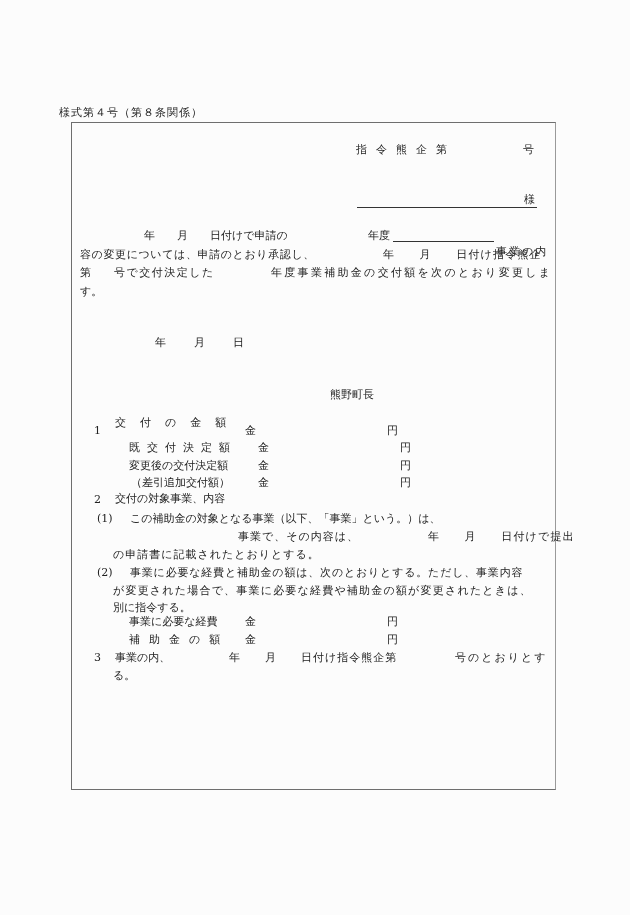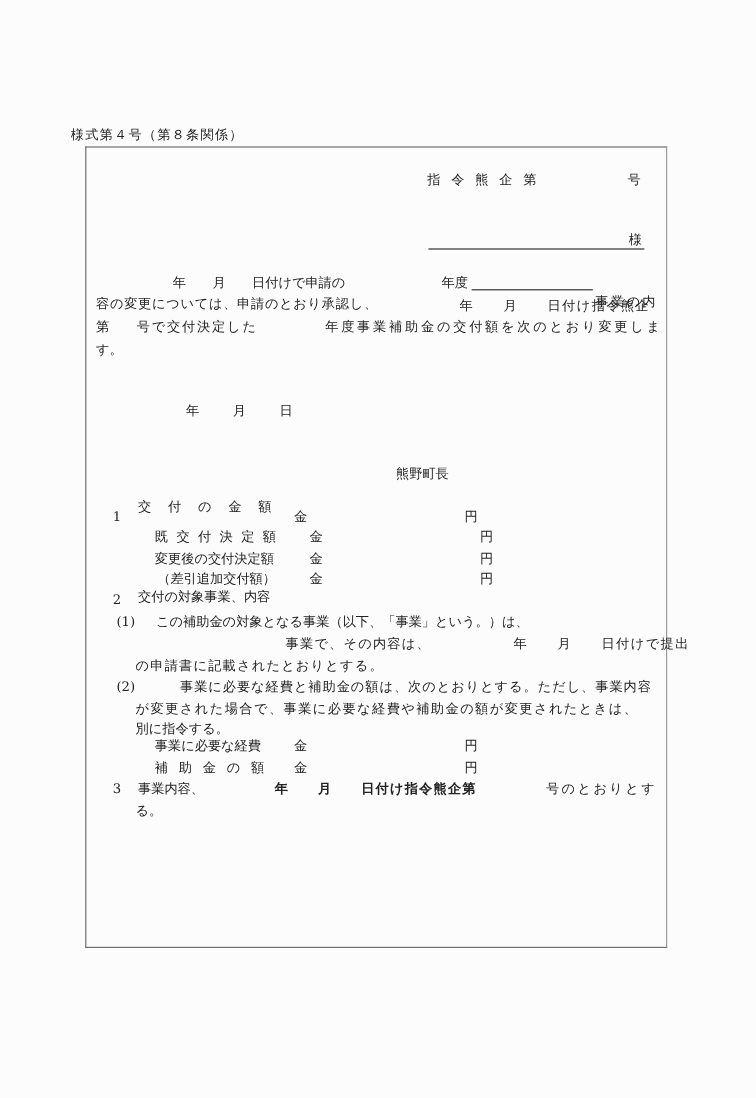--- a/index.html
+++ b/index.html
@@ -62,29 +62,29 @@
 <div class="abs" style="left:94px;top:493px;">2</div>
 <div class="abs" style="left:115px;top:493px;font-family:Liberation Mono, monospace;">交付の対象事業、内容</div>
 
 <div class="abs" style="left:97px;top:512px;">(1)</div>
 <div class="abs" style="left:130px;top:512px;">この補助金の対象となる事業（以下、「事業」という。）は、</div>
 <div class="abs" style="left:214px;top:530px;letter-spacing:1px;margin-left:24px;">事業で、その内容は、</div>
 <div class="abs" style="left:394px;top:530px;letter-spacing:1.2px;margin-left:34px;">年　　月　　日付けで提出</div>
 <div class="abs" style="left:113px;top:548px;letter-spacing:1px;">の申請書に記載されたとおりとする。</div>
 
 <div class="abs" style="left:97px;top:566px;">(2)</div>
-<div class="abs" style="left:130px;top:566px;letter-spacing:0.8px;margin-left:20px;">事業に必要な経費と補助金の額は、次のとおりとする。ただし、事業内容</div>
+<div class="abs" style="left:130px;top:566px;letter-spacing:0.8px;">事業に必要な経費と補助金の額は、次のとおりとする。ただし、事業内容</div>
 <div class="abs" style="left:113px;top:584px;letter-spacing:1.2px;">が変更された場合で、事業に必要な経費や補助金の額が変更されたときは、</div>
 <div class="abs" style="left:113px;top:601px;">別に指令する。</div>
 
 <div class="abs" style="left:129px;top:615px;">事業に必要な経費</div>
 <div class="abs" style="left:245px;top:615px;">金</div>
 <div class="abs" style="left:387px;top:615px;">円</div>
 
 <div class="abs" style="left:129px;top:633px;letter-spacing:9px;">補助金の額</div>
 <div class="abs" style="left:245px;top:633px;">金</div>
 <div class="abs" style="left:387px;top:633px;">円</div>
 
 <div class="abs" style="left:94px;top:651px;">3</div>
-<div class="abs" style="left:115px;top:651px;">事業内容、</div>
-<div class="abs" style="left:229px;top:651px;letter-spacing:1px;font-weight:bold;">年　　月　　日付け指令熊企第</div>
+<div class="abs" style="left:115px;top:651px;">事業の内、</div>
+<div class="abs" style="left:229px;top:651px;letter-spacing:1px;">年　　月　　日付け指令熊企第</div>
 <div class="abs" style="left:455px;top:651px;letter-spacing:2px;">号のとおりとす</div>
 <div class="abs" style="left:113px;top:669px;">る。</div>
 
 </body></html>

